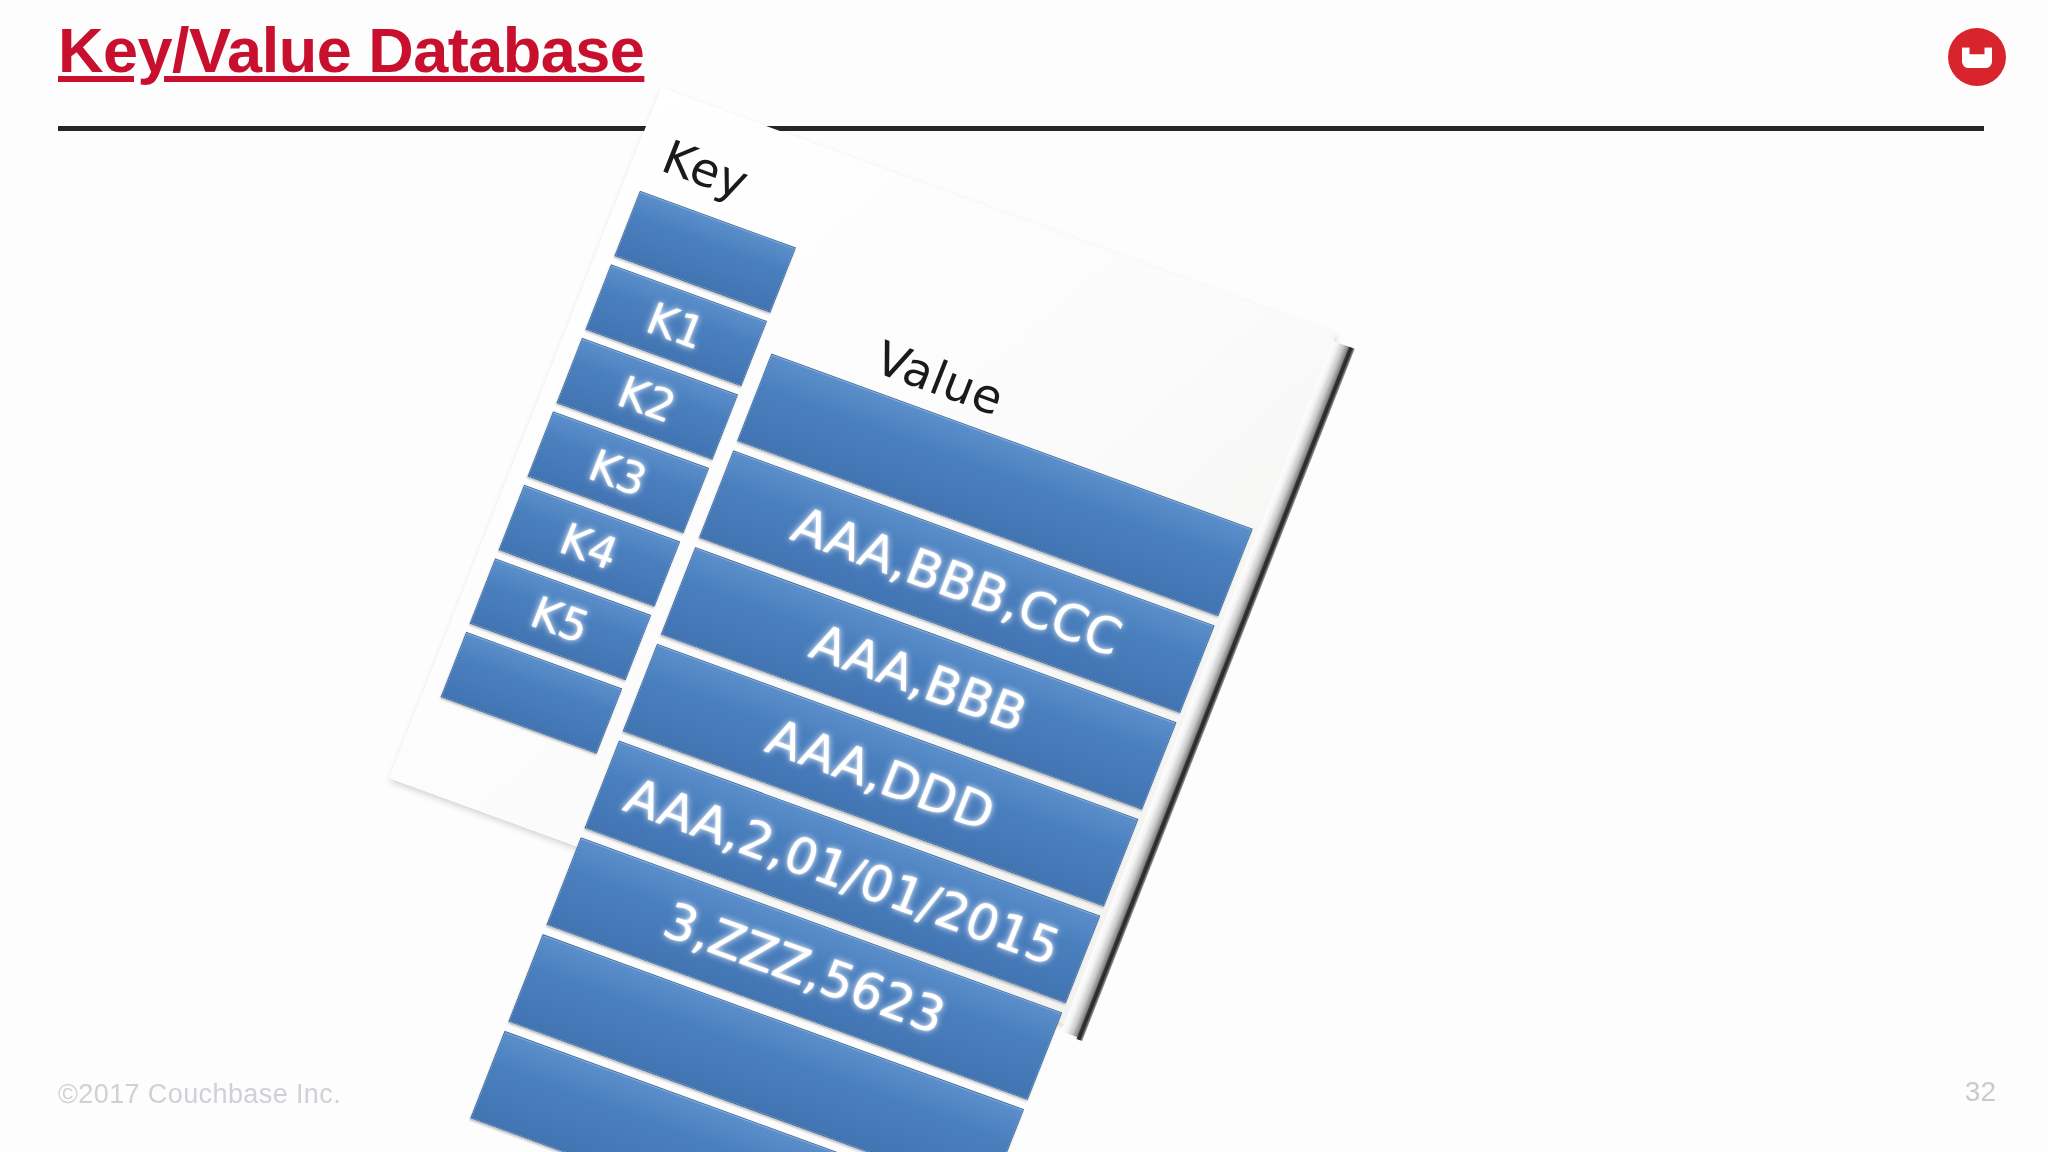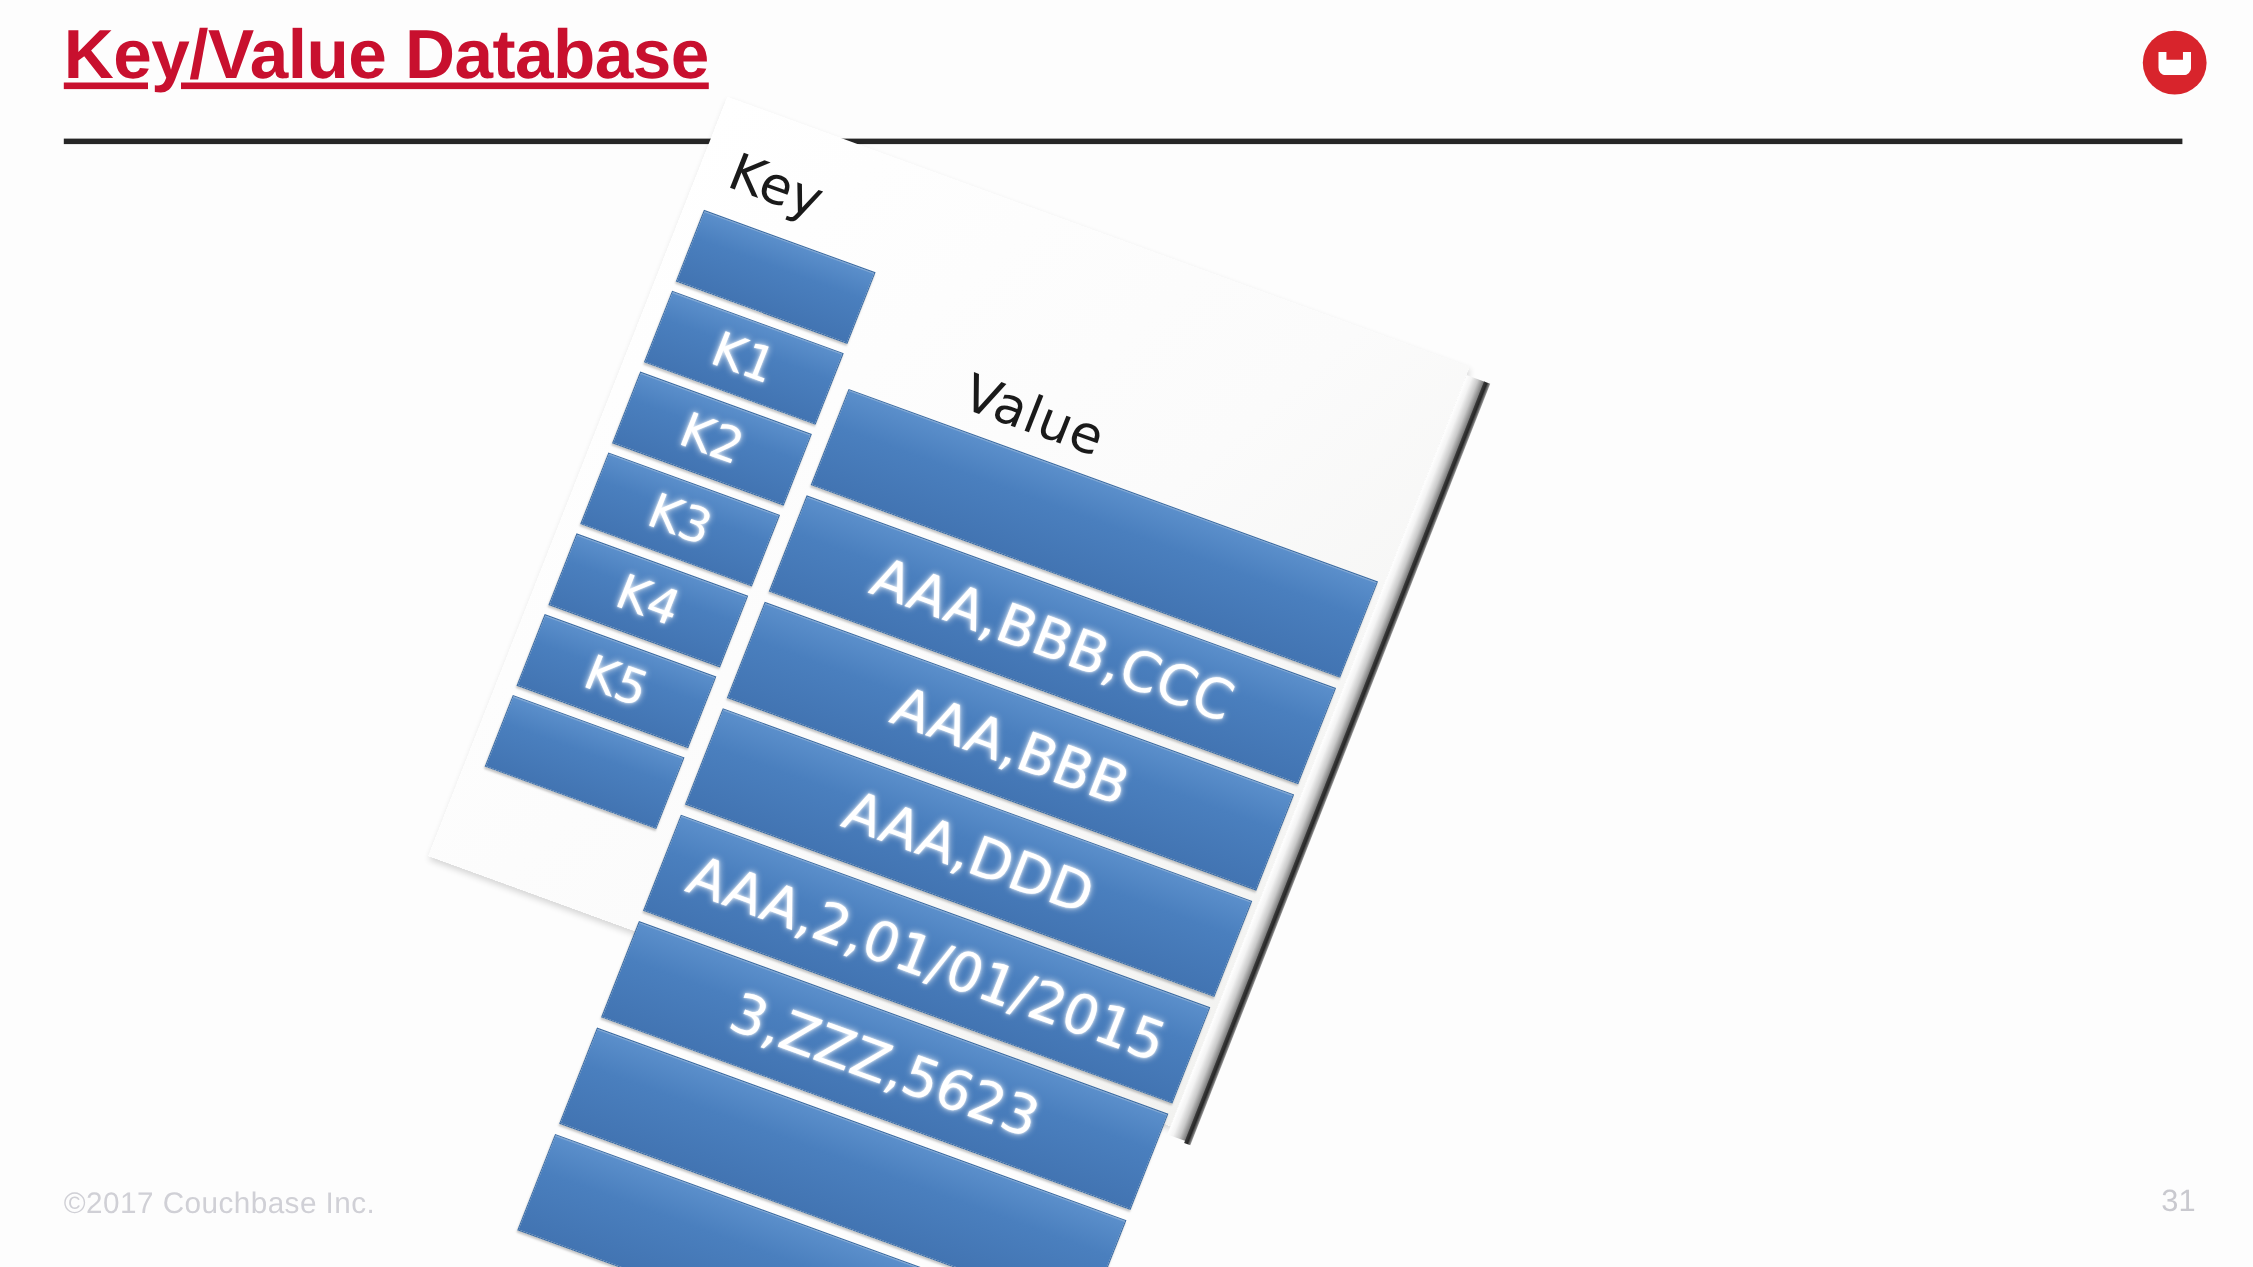--- a/index.html
+++ b/index.html
@@ -235,13 +235,13 @@
       <div class="kv-cell">3,ZZZ,5623</div>
       <div class="kv-cell plain"></div>
       <div class="kv-cell plain"></div>
     </div>
 
   </div>
 </div>
 
 <div id="copyright">©2017 Couchbase Inc.</div>
 
-<div id="page-number">31</div>
+<div id="page-number">32</div>
 
 </body></html>

